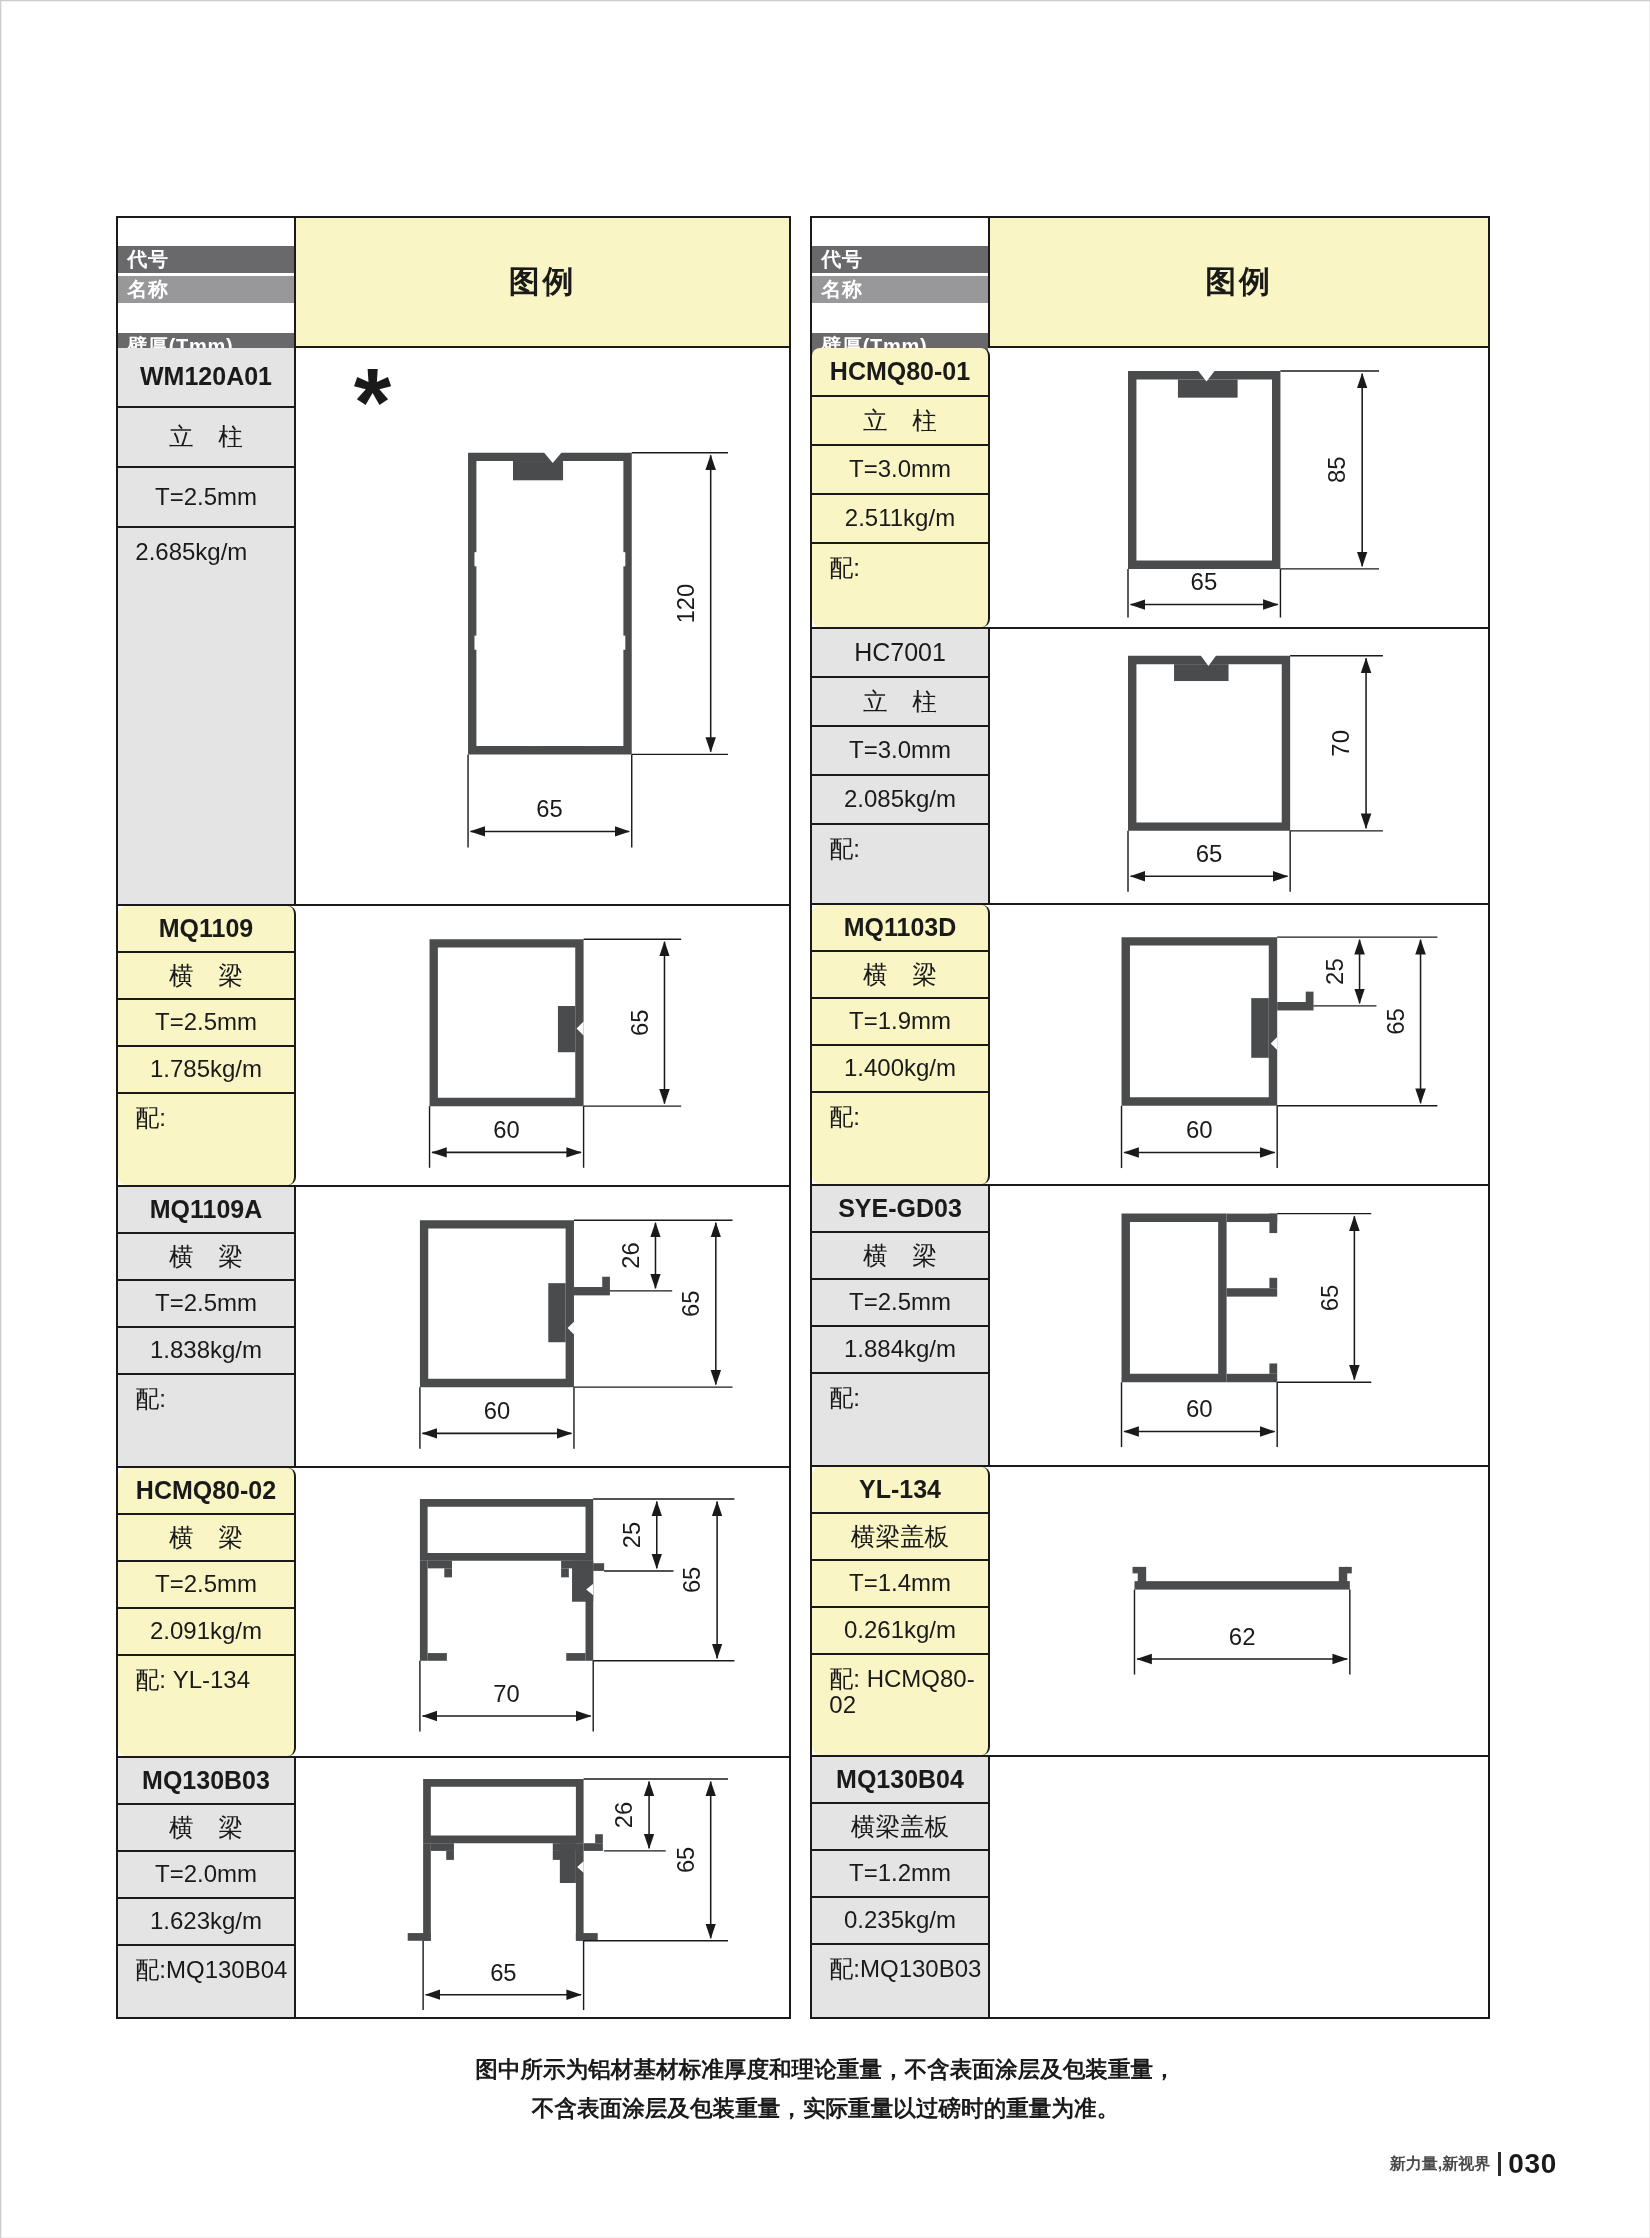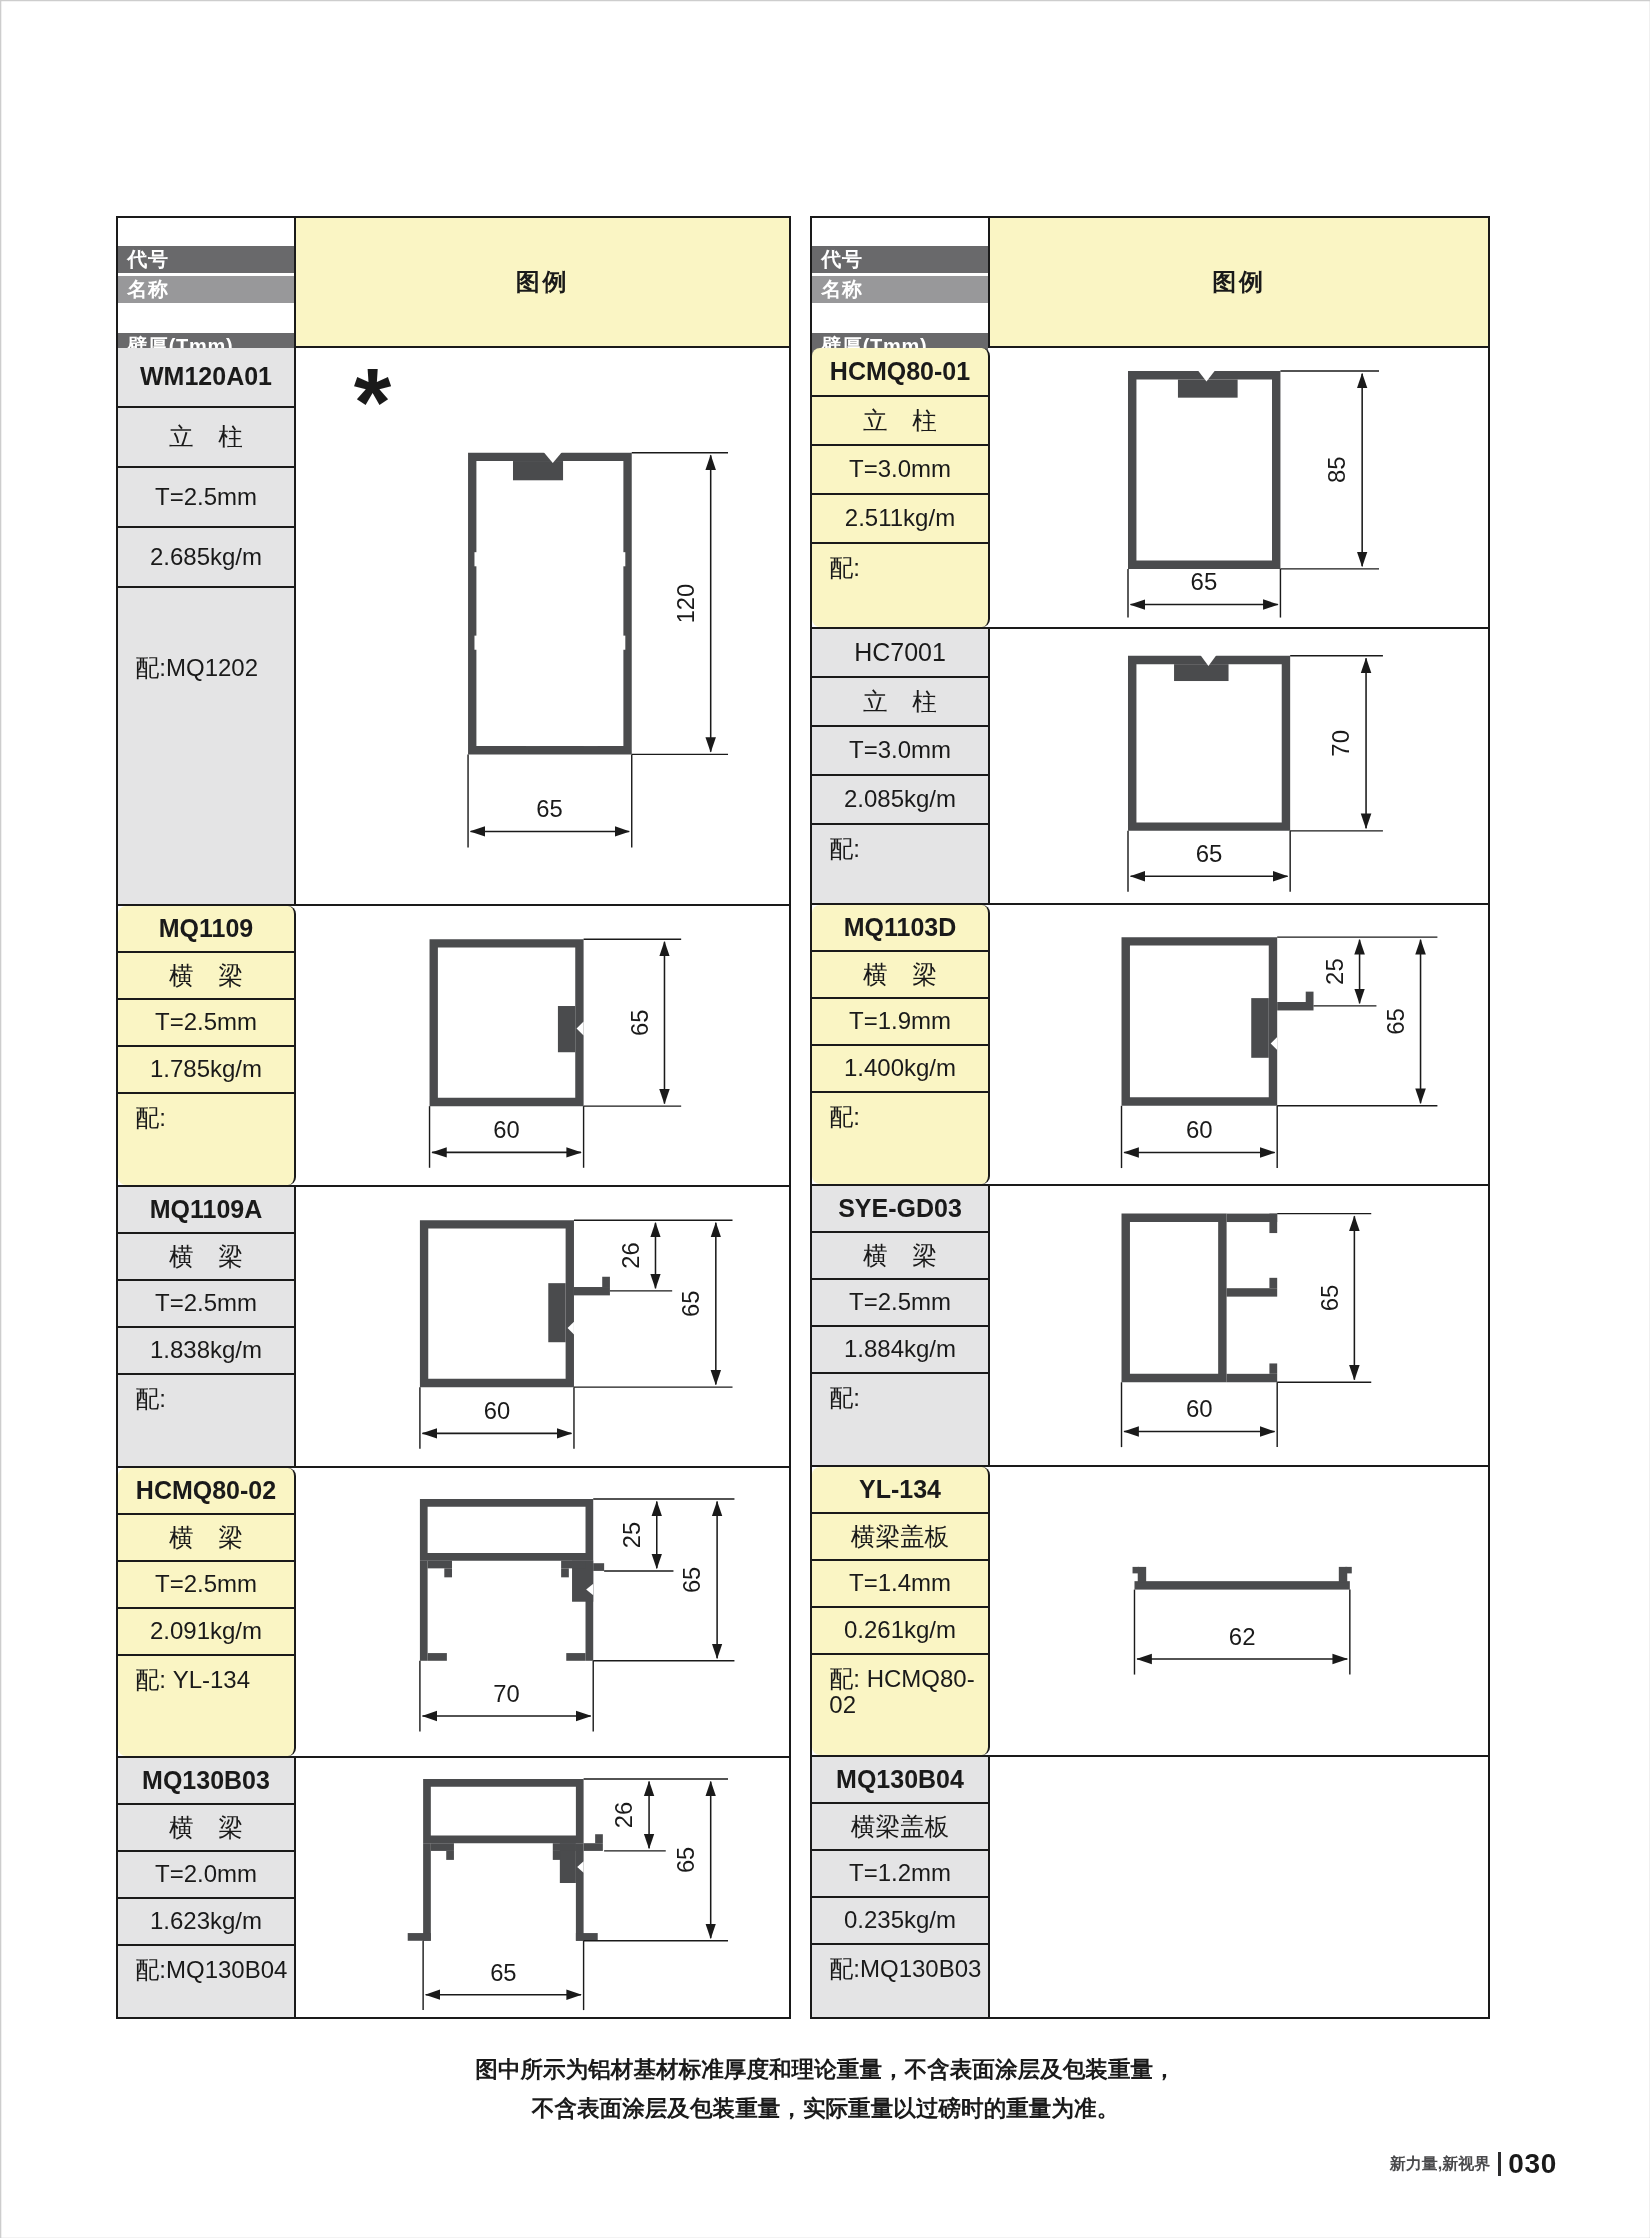--- a/index.html
+++ b/index.html
@@ -29,21 +29,21 @@
   .pad-top-big{padding-top:67px !important;}
   
   .hdr{display:flex;border-bottom:2px solid var(--ink);box-sizing:border-box;height:130px;}
   .hdr-labels{width:178px;border-right:2px solid var(--ink);box-sizing:border-box;
               display:flex;flex-direction:column;background:#fff;}
   .bar{flex:1;margin-bottom:2.7px;color:#fff;font-weight:bold;font-size:20px;
        display:flex;align-items:center;padding-left:9.3px;letter-spacing:0.7px;}
   .bar:last-child{margin-bottom:0;}
   .bar.d{background:var(--bar-dark);margin-top:28px;} .bar.l{background:var(--bar-light);}
   .legend{flex:1;background:var(--yellow);display:flex;align-items:center;justify-content:center;
-          font-size:24px;font-weight:bold;letter-spacing:2.7px;text-align:center;}
+          font-size:31px;font-weight:bold;letter-spacing:2.7px;text-align:center;}
   
   .draw{flex:1;position:relative;background:#fff;display:flex;align-items:center;justify-content:center;}
   .draw svg{display:block;width:100%;height:100%;}
   svg text{font-family:"Liberation Sans","DejaVu Sans",sans-serif;font-size:37px;fill:var(--ink);}
   svg .mark{font-size:150px;font-weight:bold;}
   svg line{stroke:var(--ink);stroke-width:2.4;}
   svg .ext{stroke-width:2.2;}
   svg .solid{fill:var(--profile);}
   svg .hole{fill:#fff;}
   
@@ -78,21 +78,20 @@
       </div>
       <div class="legend">图例</div>
     </div>
 
     <div class="row" style="height:558px">
       <div class="labels tone-gray">
         <div class="cell code-cell h90">WM120A01</div>
         <div class="cell name-cell h90">立　柱</div>
         <div class="cell h90">T=2.5mm</div>
         <div class="cell h90">2.685kg/m</div>
-        <div class="cell pad-top-big">配:MQ1202</div>
       </div>
       <div class="draw">
         <svg viewBox="0 0 740 830">
           <text class="mark" x="62" y="118">*</text>
           <path class="solid" fill-rule="evenodd" d="M240,145 h255 v470 h-255 z M253,158 h229 v444 h-229 z"></path>
           <rect class="solid" x="310" y="158" width="78" height="30"></rect>
           <polygon class="hole" points="357,143 372,161 387,143"></polygon>
           <rect class="hole" x="250" y="300" width="6" height="22"></rect>
           <rect class="hole" x="250" y="430" width="6" height="22"></rect>
           <rect class="hole" x="479" y="300" width="6" height="22"></rect>

